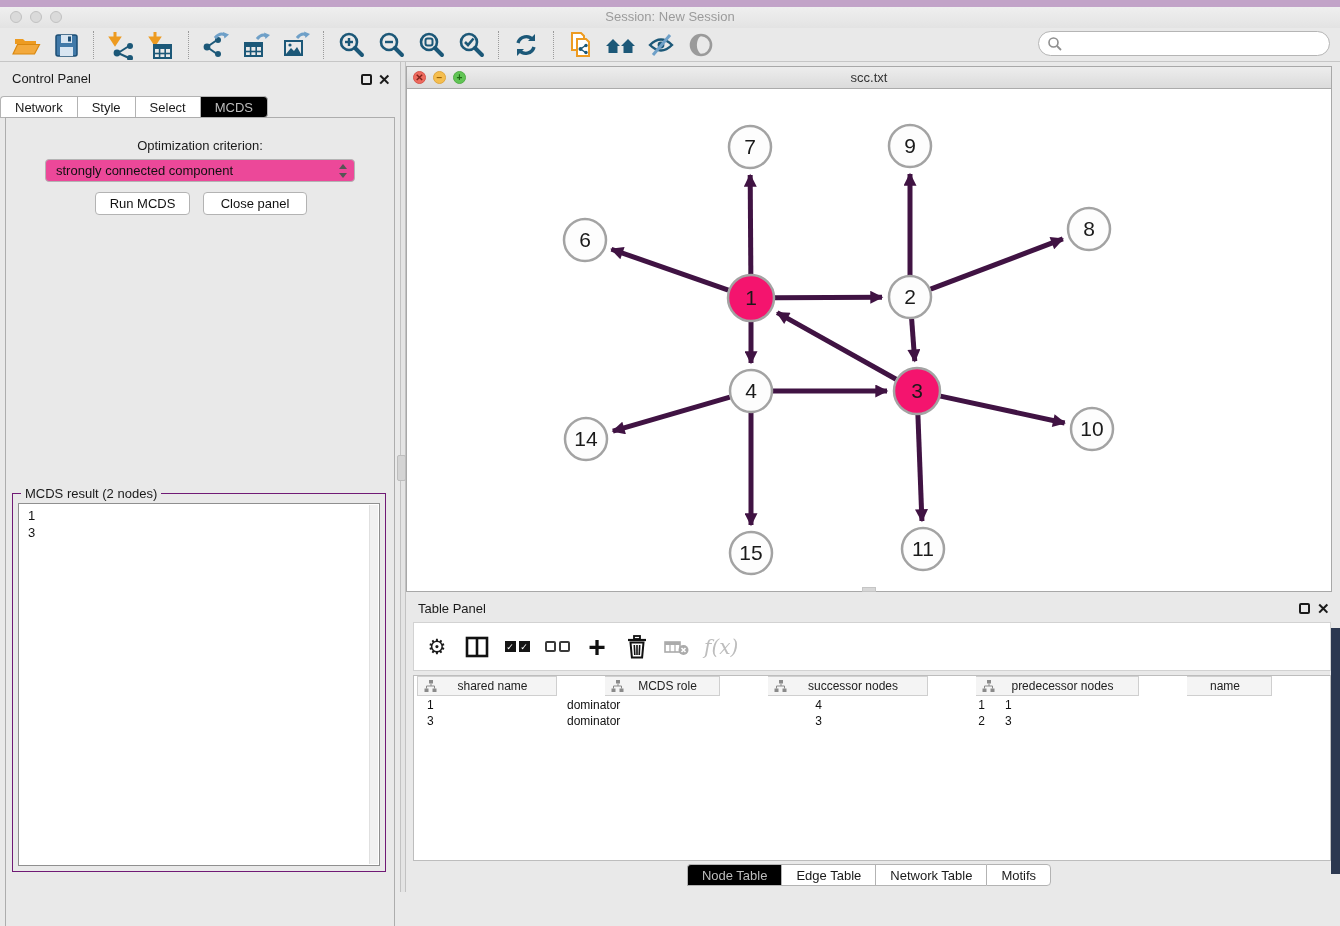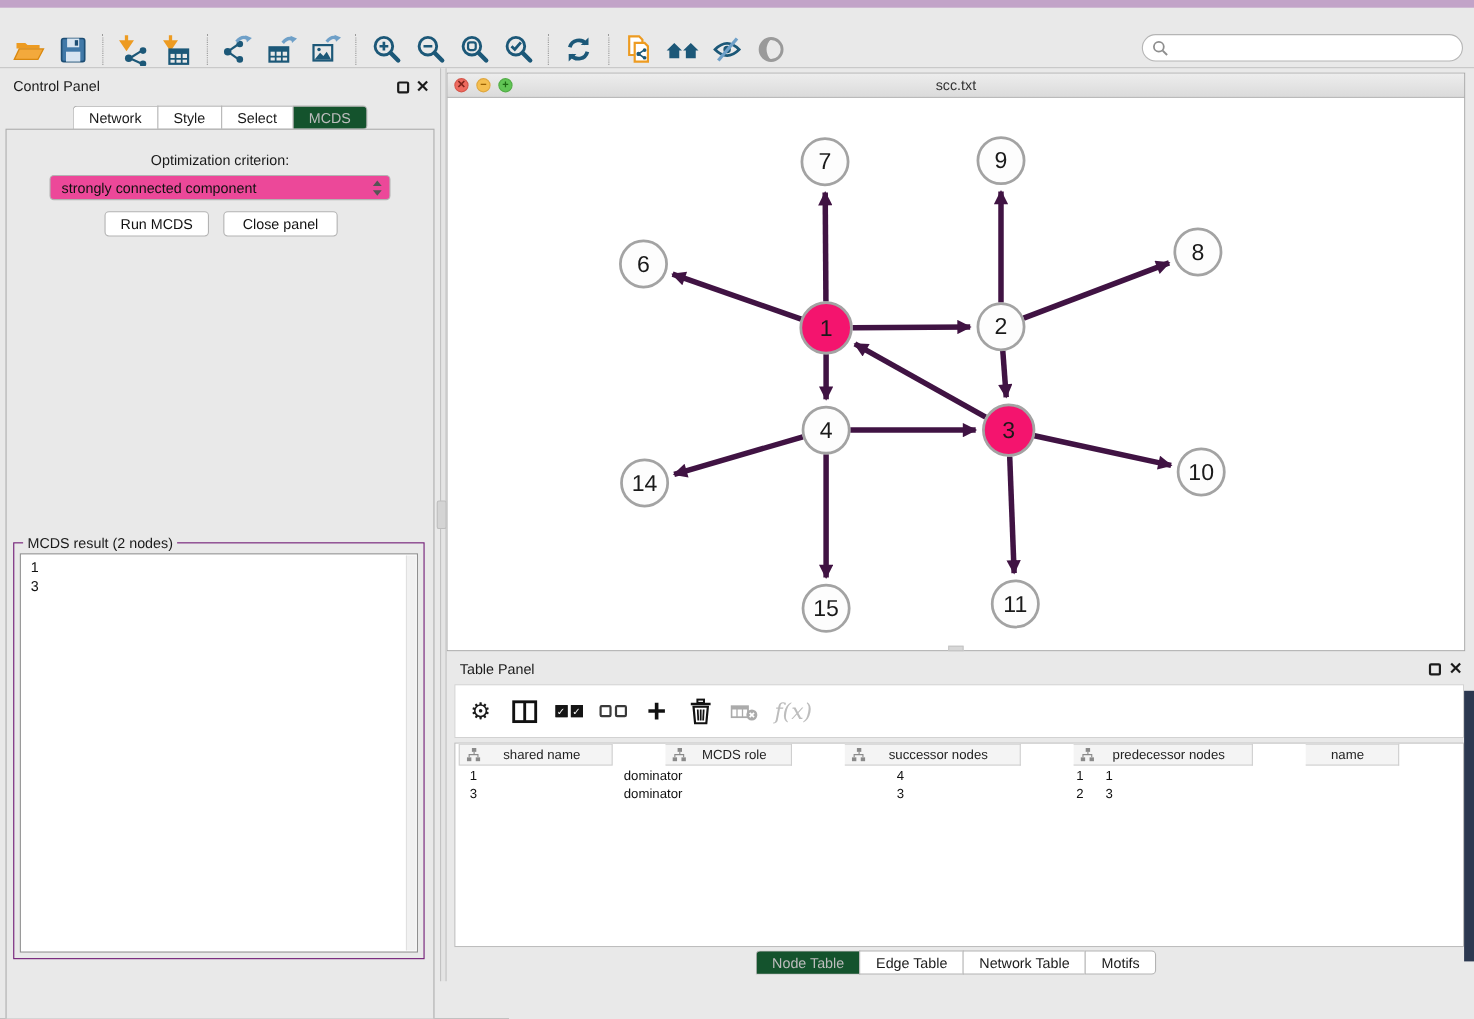--- a/index.html
+++ b/index.html
@@ -17,25 +17,25 @@
   .tbtn { width:40px; height:32px; display:flex; align-items:center; justify-content:center; }
   .tsep { width:1px; height:28px; border-left:1px dotted #9A9A9A; margin:0 7px; }
   .search-wrap { position:absolute; right:10px; top:3px; width:292px; height:25px; background:#fff; border:1px solid #B5B5B5; border-radius:13px; display:flex; align-items:center; padding-left:8px; }
   .search-wrap input { border:none; outline:none; flex:1; font-size:13px; background:transparent; height:20px; font-family:"Liberation Sans",sans-serif; }
 
   
   .cp-header { position:absolute; left:0; top:66px; width:400px; height:26px; }
   .cp-title { position:absolute; left:12px; top:5px; font-size:13px; color:#1a1a1a; }
   .panel-float { position:absolute; width:11px; height:11px; border:2px solid #1a1a1a; border-radius:2px; }
   .panel-close { position:absolute; font-size:15px; font-weight:bold; color:#1a1a1a; line-height:11px; }
-  .cp-tabs { position:absolute; left:0; top:96px; width:400px; display:flex; justify-content:center; }
+  .cp-tabs { position:absolute; left:0; top:96px; width:400px; display:flex; }
   .tab { height:22px; padding:0 14px; font-size:13px; line-height:21px; background:#fff; border:1px solid #B3B3B3; border-right:none; color:#1a1a1a; }
   .tab:first-child { border-radius:4px 0 0 0; }
   .tab:last-child { border-right:1px solid #B3B3B3; border-radius:0 4px 4px 0; }
-  .tab.disabled-sel { background:#14532d; color:#BDBDBD; }
+  .tab.disabled-sel { background:#000000; color:#BDBDBD; }
   .cp-body { position:absolute; left:5px; top:117px; width:390px; height:913px; border:1px solid #ADADAD; background:#E9E9E9; }
   .opt-label { position:absolute; left:0; top:20px; width:100%; text-align:center; font-size:13px; color:#1a1a1a; }
   .criterion-select { position:absolute; left:39px; top:41px; width:310px; height:23px; background:#ec4899; border:1px solid #B3B3B3; border-radius:4px; font-size:13px; line-height:21px; padding-left:10px; color:#111; }
   .sel-arrows { position:absolute; right:6px; top:3px; }
   .cp-btn { position:absolute; height:23px; background:#fff; border:1px solid #B3B3B3; border-radius:4px; font-size:13px; text-align:center; line-height:21px; color:#111; }
   .result-fieldset { position:absolute; left:6px; top:375px; width:374px; height:379px; border:1px solid #701a75; }
   .result-legend { position:absolute; left:8px; top:-8px; background:#E9E9E9; padding:0 4px; font-size:13px; color:#1a1a1a; }
   .result-area { position:absolute; left:5px; top:9px; right:5px; bottom:5px; background:#fff; border:1px solid #8F8F8F; }
   .result-text { position:absolute; left:9px; top:3px; font-size:13px; line-height:17px; color:#111; white-space:pre; }
   .result-scroll { position:absolute; right:1px; top:1px; bottom:1px; width:9px; background:#F1F1F1; border-left:1px solid #E0E0E0; }
@@ -85,20 +85,28 @@
   .list-btn { position:absolute; left:10px; top:5px; width:30px; height:24px; background:#F5F5F5; border:1px solid #BDBDBD; display:flex; align-items:center; justify-content:center; }
   .memory-btn { position:absolute; right:8px; top:5px; width:72px; height:24px; background:#fff; border:1px solid #BDBDBD; border-radius:3px; display:flex; align-items:center; justify-content:center; gap:5px; font-size:12px; color:#111; }
   .mem-dot { width:11px; height:11px; border-radius:50%; background:#1E9E3E; }
 </style>
 </head>
 <body>
 
 <div class="screen">
 
   <div class="top-accent"></div>
+  <div class="titlebar">
+    <div class="tl-group">
+      <div class="tl-dot"></div>
+      <div class="tl-dot"></div>
+      <div class="tl-dot"></div>
+    </div>
+    <div class="title-text">Session: New Session</div>
+  </div>
 
   <div class="main-toolbar">
     <div class="tbtn">
       <svg width="30" height="30">
           <path d="M4 9 h8 l2 2 h11 v3 h-21 z" fill="#ED9B21"></path>
           <path d="M2 24 l4.5-9.5 h22 L23.5 24 z" fill="#F3A93C" stroke="#D9880F" stroke-width="1.2"></path>
         </svg>
     </div>
     <div class="tbtn">
       <svg width="30" height="30">

